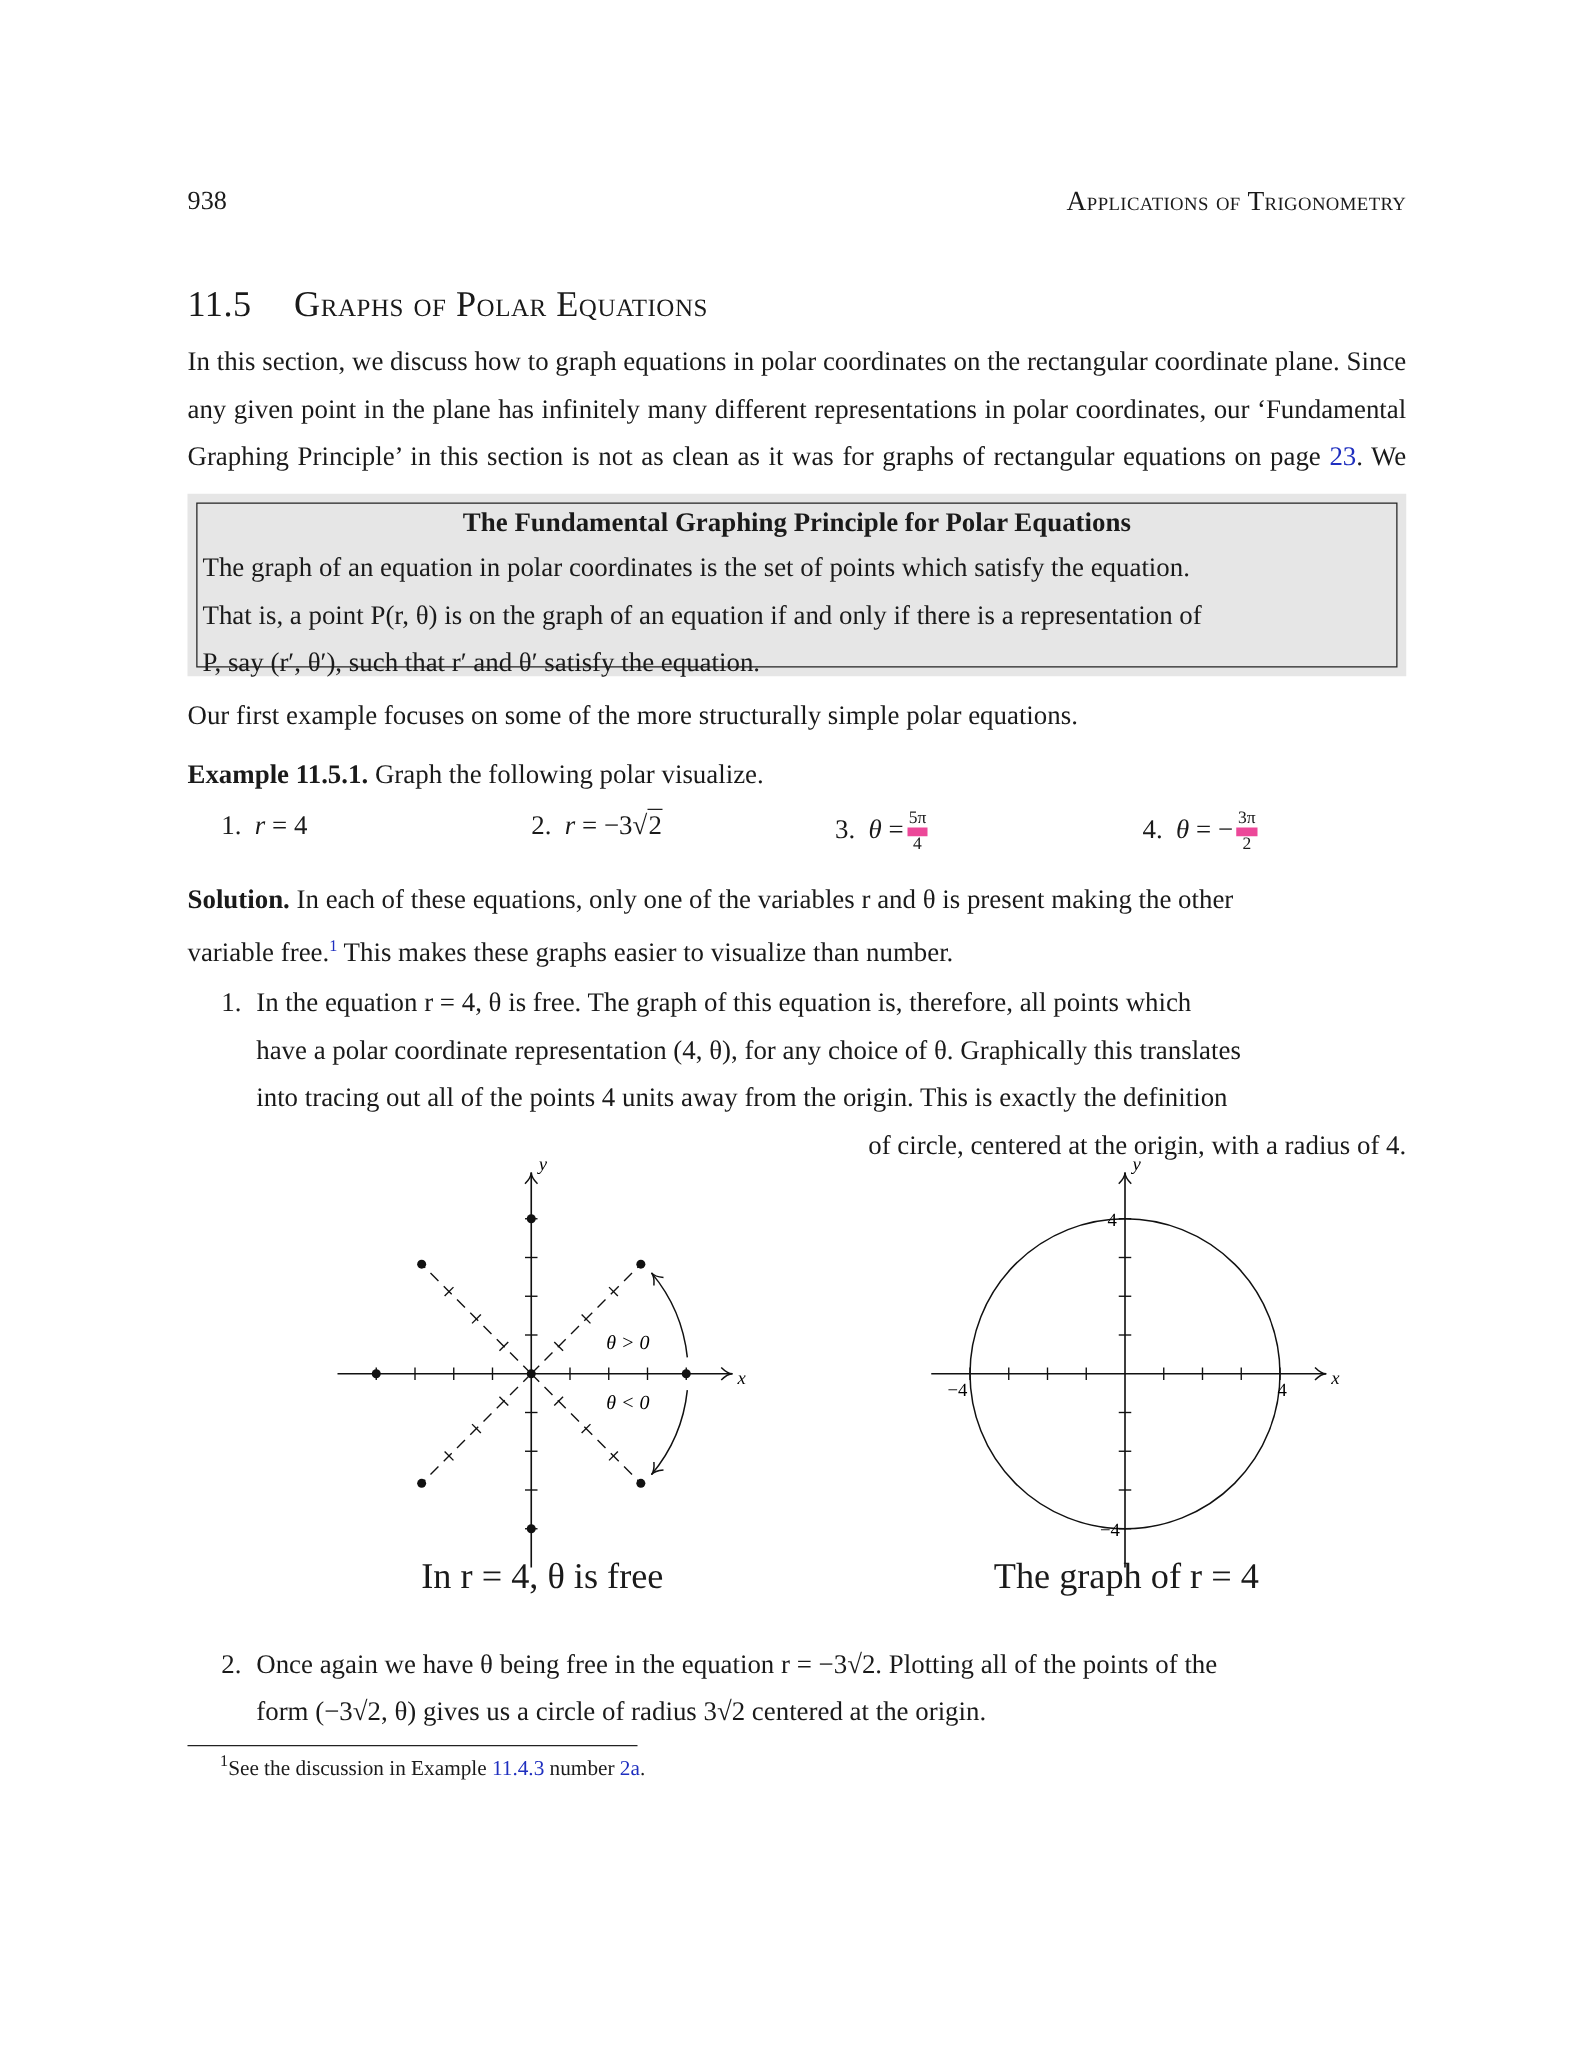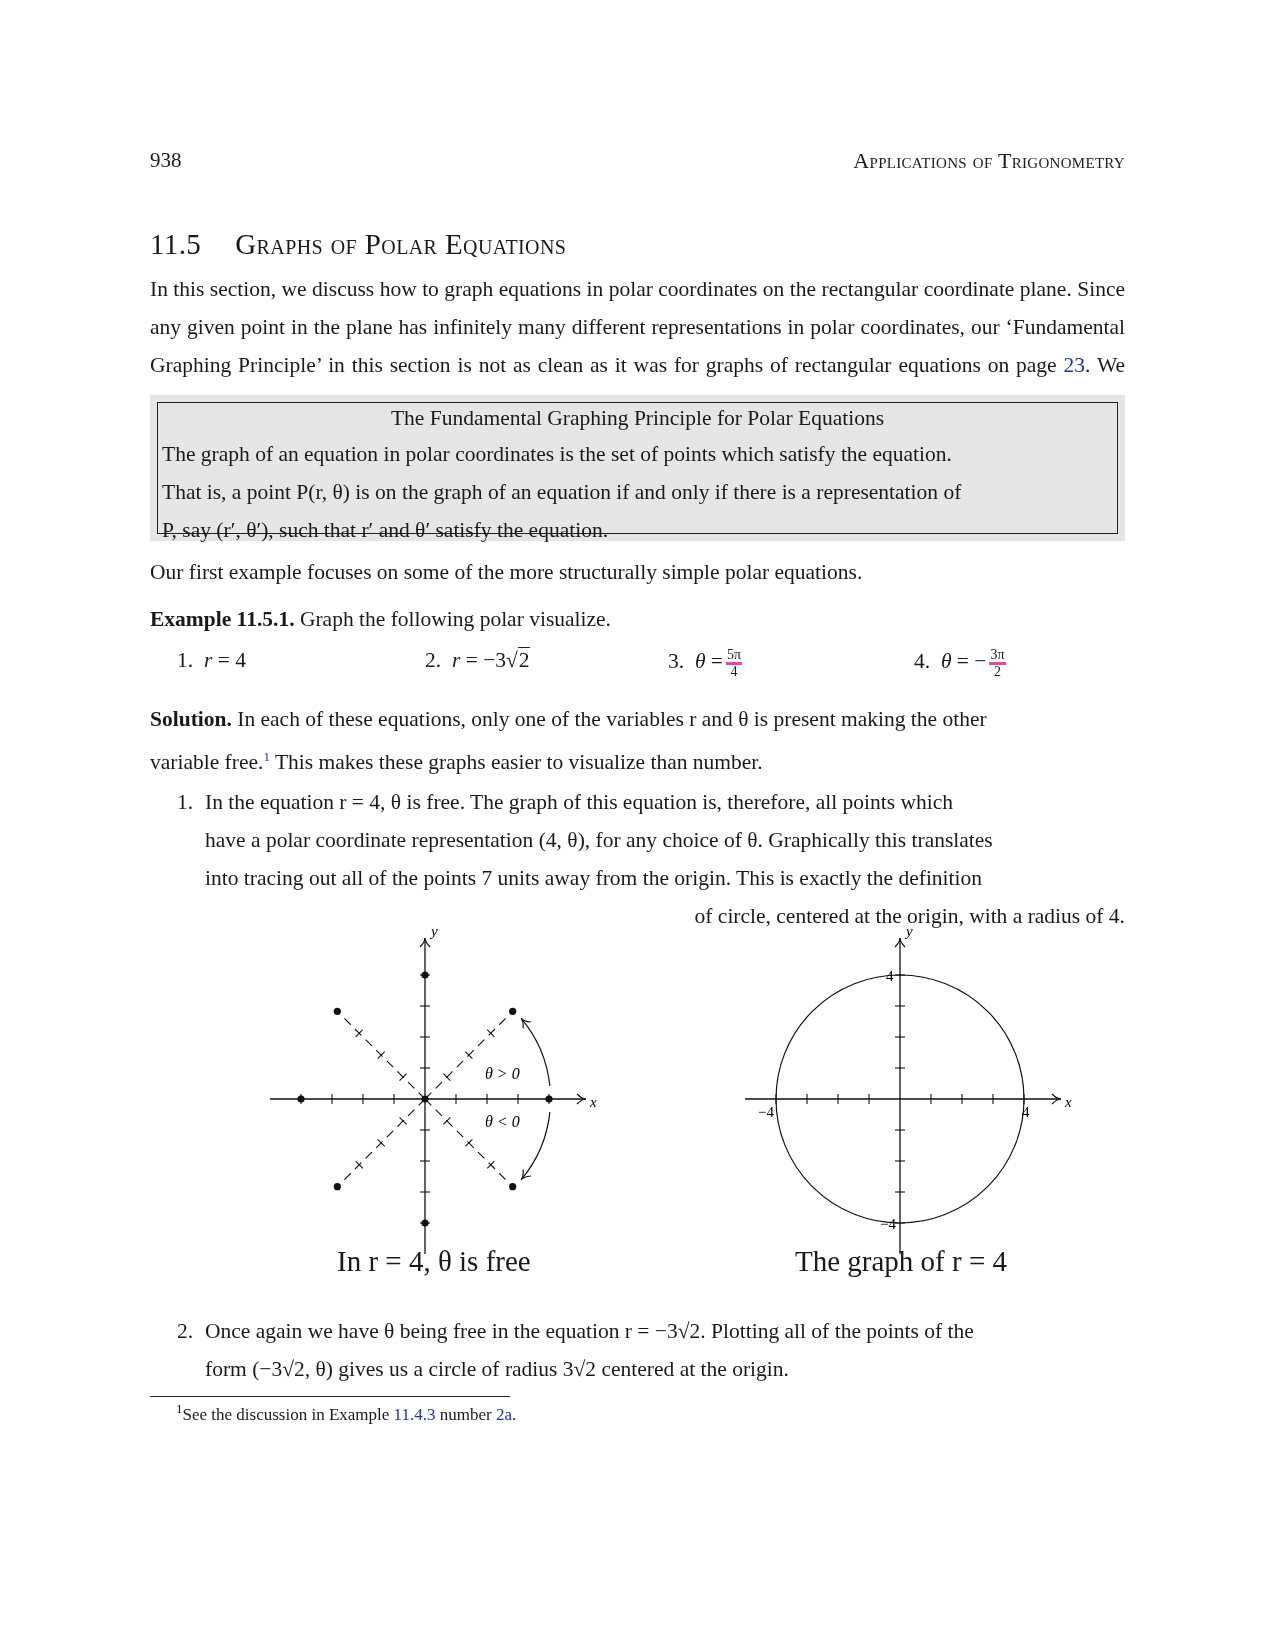--- a/index.html
+++ b/index.html
@@ -11,28 +11,28 @@
   .sc{font-variant:small-caps;}
   .link{color:#1f2fbf;}
   i.m{font-style:italic;}
   .head-num{left:150px;top:148px;font-size:21px;}
   .head-run{right:150px;top:148px;font-size:22px;letter-spacing:.3px;}
   .sec{left:150px;top:228px;font-size:29px;letter-spacing:.4px;}
   .sec .num{margin-right:34px;}
   .p1{left:150px;top:270px;width:975px;}
   .box-outer{left:150px;top:395px;width:975px;height:146px;background:#e6e6e6;}
   .box-inner{left:157px;top:402px;width:959px;height:130px;border:1.3px solid #222;background:#e6e6e6;}
-  .box-title{left:157px;top:406px;width:961px;text-align:center;font-weight:normal;font-size:21.5px;}
+  .box-title{left:157px;top:406px;width:961px;text-align:center;font-weight:bold;font-size:21.5px;}
   .box-body{left:162px;top:435px;width:950px;}
   .p2{left:150px;top:553px;}
   .ex{left:150px;top:600px;}
   .eq{top:648px;font-size:21.5px;}
   .frac{display:inline-block;vertical-align:middle;text-align:center;font-size:14px;line-height:14px;margin-left:3px;}
   .frac span{display:block;}
-  .frac .num{border-bottom:3px solid #ec4899;padding:0 1px;}
+  .frac .num{border-bottom:7px solid #ec4899;padding:0 1px;}
   .sol{left:150px;top:700px;width:975px;}
   .item{left:205px;width:920px;}
   .item-n{left:177px;}
   .cap{font-size:29px;}
   .fn-rule{left:150px;top:1396px;width:360px;height:1px;background:#222;}
   .fn{left:176px;top:1401px;font-size:17px;}
   sup{font-size:13px;}
   .sqrt{border-top:1px solid #222;padding-left:1px;}
 </style>
 </head>
@@ -84,21 +84,21 @@
 
 <div class="abs txt sol">
   <div><b>Solution.</b> <span>In each of these equations, only one of the variables r and θ is present making the other</span></div>
   <div style="text-align:left"><span>variable free.</span><sup class="link">1</sup><span> This makes these graphs easier to visualize than number.</span></div>
 </div>
 
 <div class="abs txt item-n" style="top:783px;">1.</div>
 <div class="abs txt item" style="top:783px;">
   <div>In the equation r = 4, θ is free. The graph of this equation is, therefore, all points which</div>
   <div>have a polar coordinate representation (4, θ), for any choice of θ. Graphically this translates</div>
-  <div>into tracing out all of the points 7 units away from the origin. This is exactly the definition</div>
+  <div>into tracing out all of the points 4 units away from the origin. This is exactly the definition</div>
   <div style="text-align:right">of circle, centered at the origin, with a radius of 4.</div>
 </div>
 
 <svg class="abs" style="left:0;top:0;" width="1275" height="1650">
   <defs>
     <marker id="arr" markerWidth="12" markerHeight="12" refX="10" refY="6" orient="auto" markerUnits="userSpaceOnUse">
       <path d="M1,1 Q6,6 10,6 Q6,6 1,11" fill="none" stroke="#111" stroke-width="1.2"></path>
     </marker>
   </defs>
   <g id="figL">

